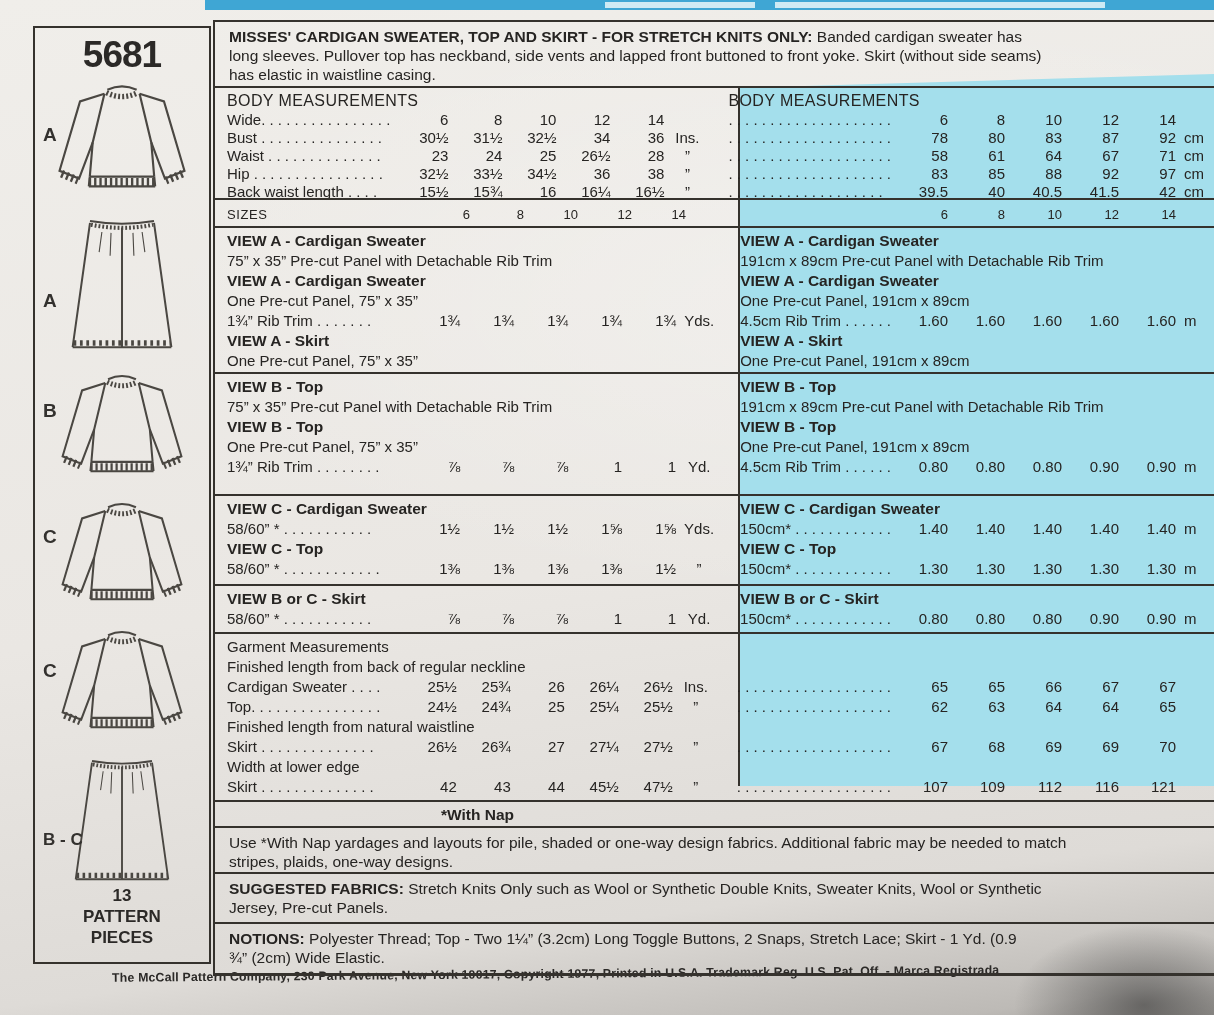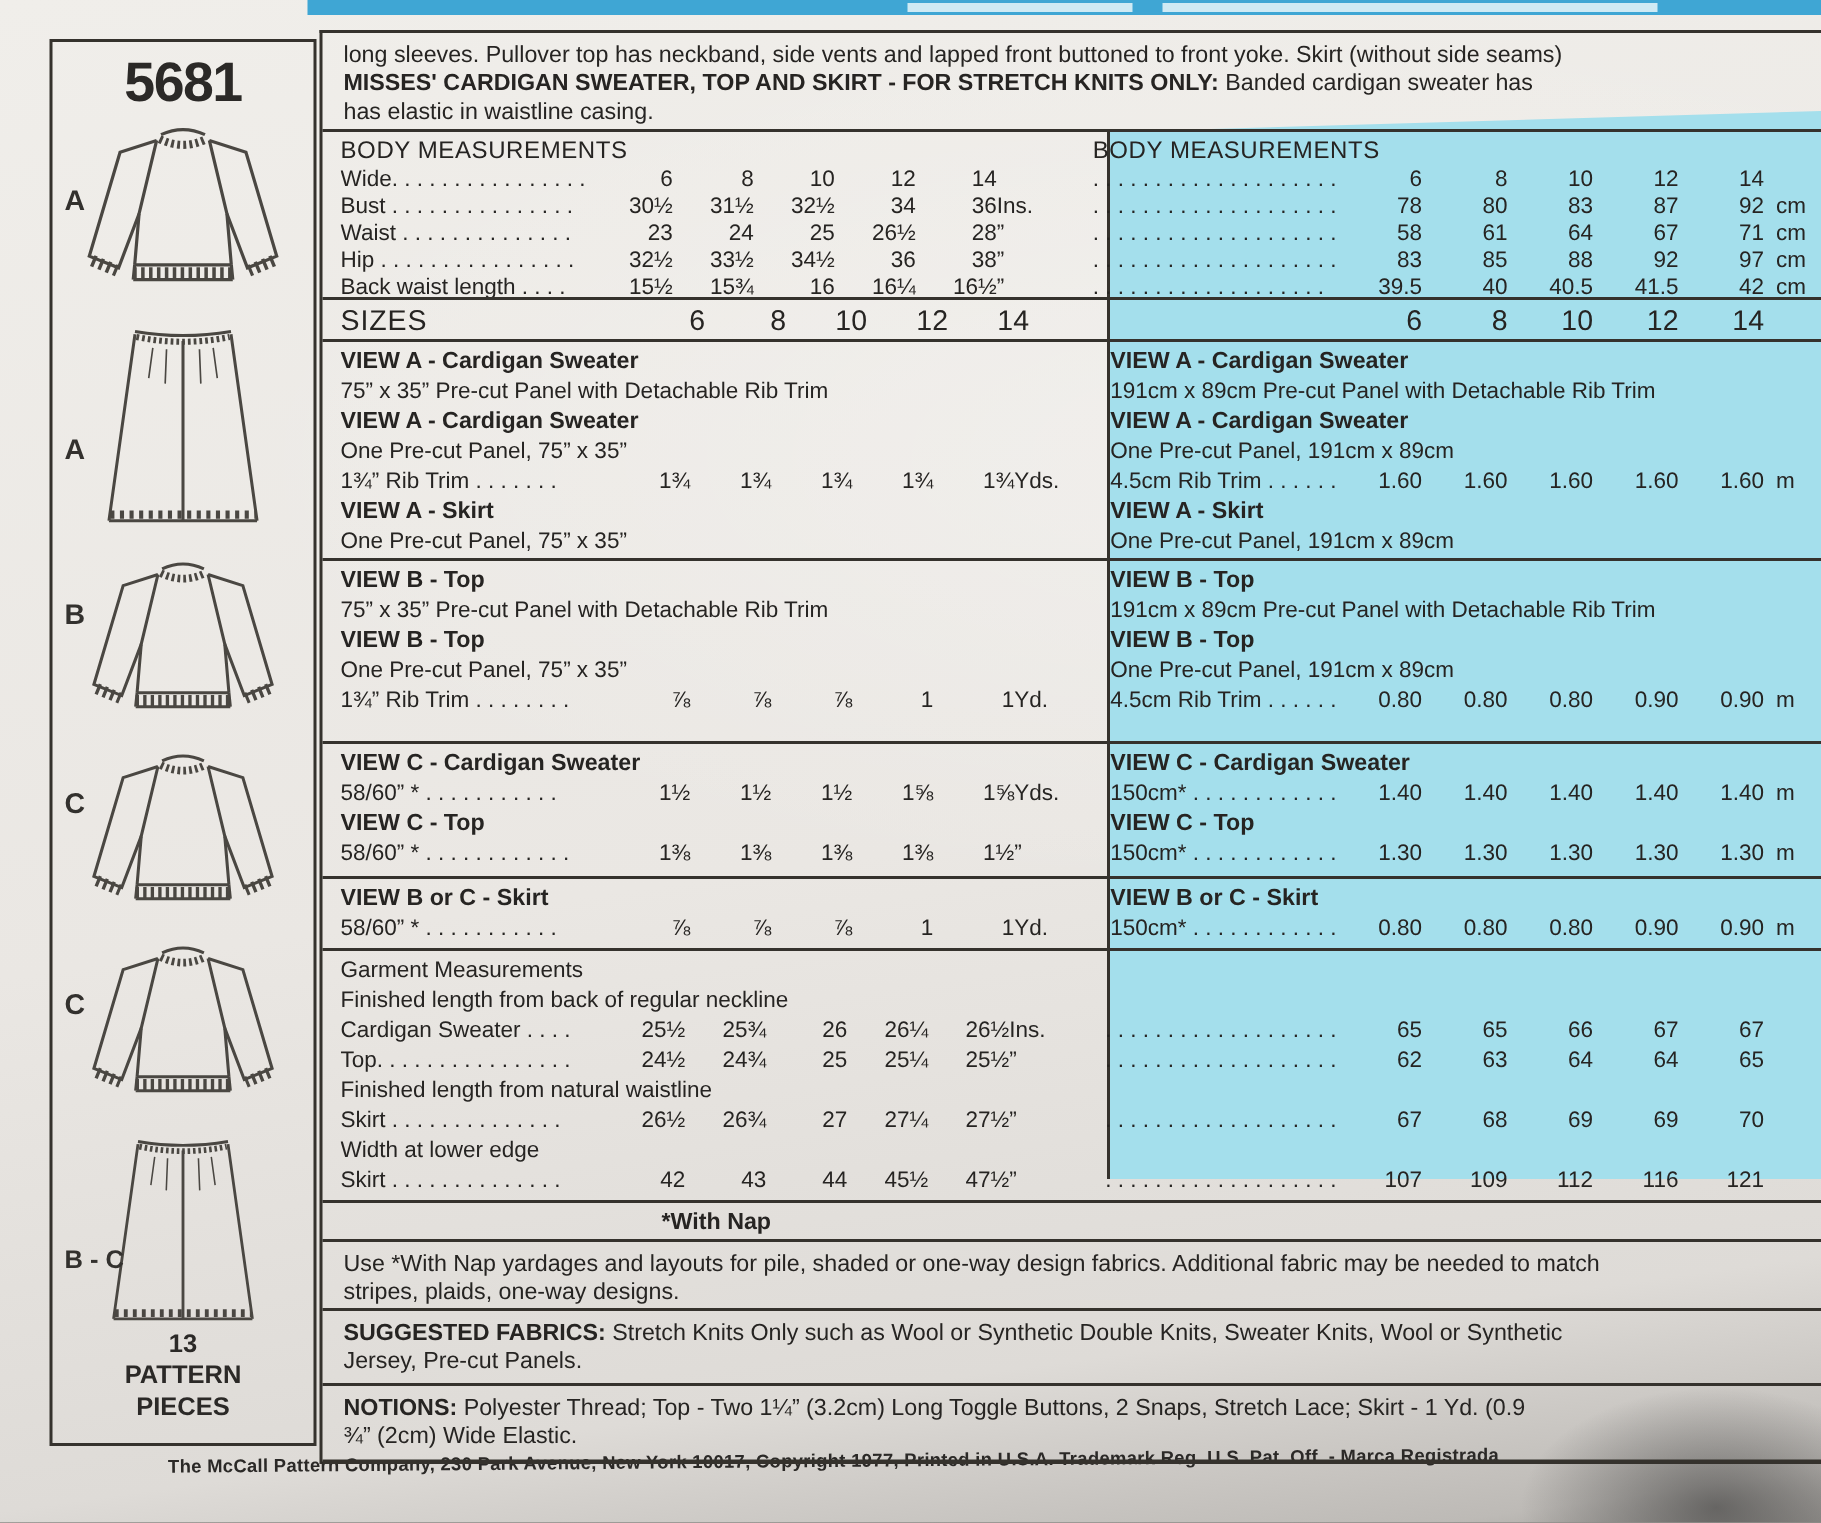--- a/index.html
+++ b/index.html
@@ -34,23 +34,23 @@
   
   .l-caps{font-size:16px;line-height:20px;letter-spacing:.4px;white-space:nowrap;overflow:hidden;}
   .l-head{font-weight:bold;font-size:15.5px;line-height:20px;white-space:nowrap;overflow:hidden;}
   .l-plain{font-size:15px;line-height:20px;white-space:nowrap;overflow:hidden;}
   .l-sp{height:20px;line-height:20px;}
   .l-row{display:flex;font-size:15px;line-height:20px;}
   .tight .l-row{line-height:18px;} .tight .l-caps{line-height:20px;}
   .l-lbl{flex:1 1 auto;white-space:nowrap;overflow:hidden;}
   .l-val{flex:none;width:54px;text-align:right;white-space:nowrap;}
   .half-r .l-val{width:57px;}
-  .l-unit{flex:none;width:46px;text-align:left;padding-right:6px;white-space:nowrap;}
+  .l-unit{flex:none;width:46px;text-align:center;padding-right:6px;white-space:nowrap;}
   .half-r .l-unit{width:30px;text-align:left;padding-left:8px;padding-right:0;}
-  .sizes-row{font-size:19px;padding-top:2px;}
+  .sizes-row{font-size:13px;padding-top:2px;}
   .sizes-row .l-lbl{letter-spacing:.6px;}
   
   .para{padding:5px 0 0 14px;}
   .para .ln{font-size:15.5px;line-height:19px;white-space:nowrap;overflow:hidden;}
   .para b{font-weight:bold;}
   .nap-row{display:flex;gap:72px;padding:2px 4px 0 226px;font-weight:bold;font-size:15.5px;line-height:22px;flex-direction:column;}
   .footer{position:absolute;left:112px;top:966px;width:1100px;font-weight:bold;font-size:12.3px;
     letter-spacing:.2px;color:#2b2927;transform:rotate(-0.5deg);white-space:nowrap;}
 </style>
 </head>
@@ -118,22 +118,22 @@
       <div>13</div>
       <div>PATTERN</div>
       <div>PIECES</div>
     </div>
   </div>
 
   <div class="content">
     <div class="cyan"></div>
 
     <div class="band full h-title para">
+      <div class="ln"><b>MISSES' CARDIGAN SWEATER, TOP AND SKIRT - FOR STRETCH KNITS ONLY:</b><span> Banded cardigan sweater has</span></div>
       <div class="ln">long sleeves. Pullover top has neckband, side vents and lapped front buttoned to front yoke. Skirt (without side seams)</div>
-      <div class="ln"><b>MISSES' CARDIGAN SWEATER, TOP AND SKIRT - FOR STRETCH KNITS ONLY:</b><span> Banded cardigan sweater has</span></div>
       <div class="ln">has elastic in waistline casing.</div>
     </div>
 
     <div class="band h-body tight">
       <div class="half-l">
           <div class="l-caps">BODY MEASUREMENTS</div>
           <div class="l-row">
             <span class="l-lbl">Wide. . . . . . . . . . . . . . . .</span>
             <span class="l-val">6</span>
             <span class="l-val">8</span>

